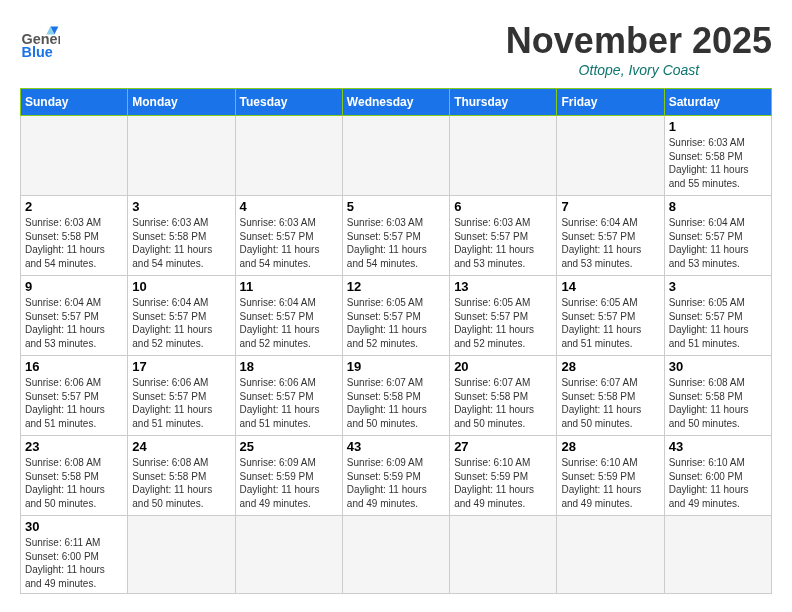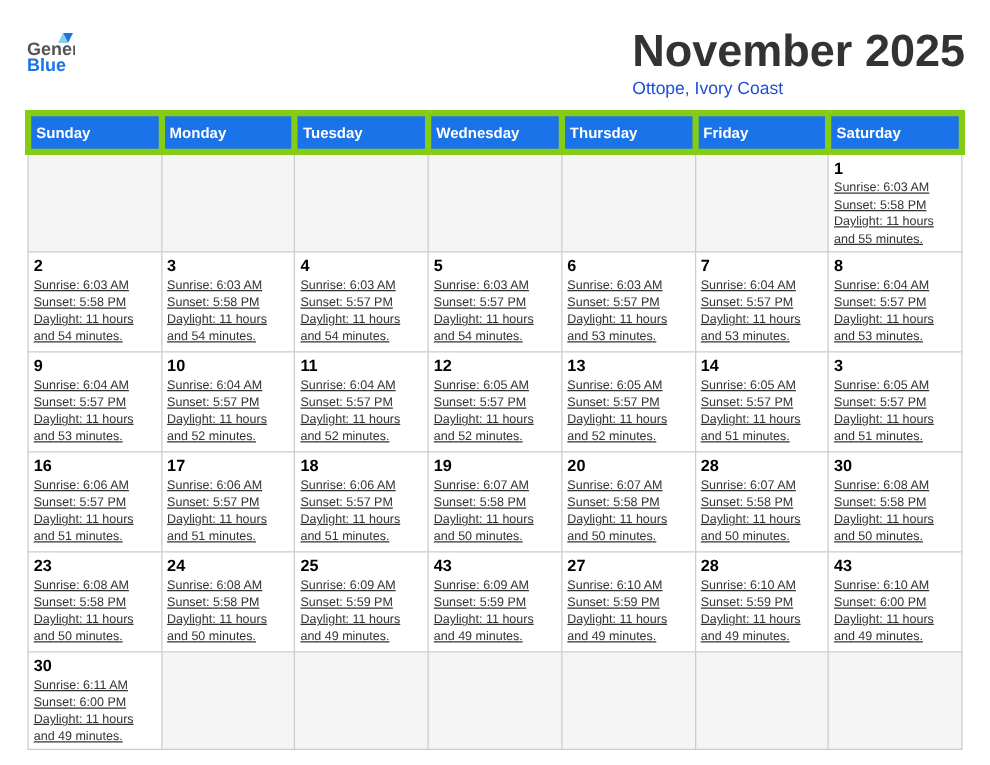--- a/index.html
+++ b/index.html
@@ -19,44 +19,45 @@
     .logo {
       display: flex;
       align-items: center;
       gap: 6px;
     }
     .logo-icon {
       width: 40px;
       height: 40px;
     }
     .title-block {
-      text-align: left;
+      text-align: center;
     }
     .month-title {
       font-size: 36px;
       font-weight: bold;
       color: #333;
     }
     .location {
       font-size: 14px;
-      color: #1d4ed8;
+      color: #0f766e;
+      font-style: italic;
     }
     .calendar {
       width: 100%;
       border-collapse: collapse;
       font-size: 11px;
     }
     .calendar th {
       background-color: #1a73e8;
       color: white;
       padding: 6px 4px;
       text-align: left;
       font-size: 12px;
       font-weight: bold;
-      border: 5px solid #84cc16;
+      border: 1px solid #84cc16;
     }
     .calendar td {
       border: 1px solid #ccc;
       padding: 3px 4px;
       vertical-align: top;
       width: 107px;
       height: 80px;
       background: #fff;
     }
     .calendar td.empty {
@@ -65,21 +66,20 @@
     .day-num {
       font-weight: bold;
       font-size: 13px;
       margin-bottom: 2px;
       display: block;
     }
     .day-info {
       font-size: 10px;
       color: #333;
       line-height: 1.35;
-      text-decoration: underline;
     }
     .last-row td {
       height: 70px;
     }
   </style>
 </head>
 <body>
 
 <div class="header">
   <div class="logo">

